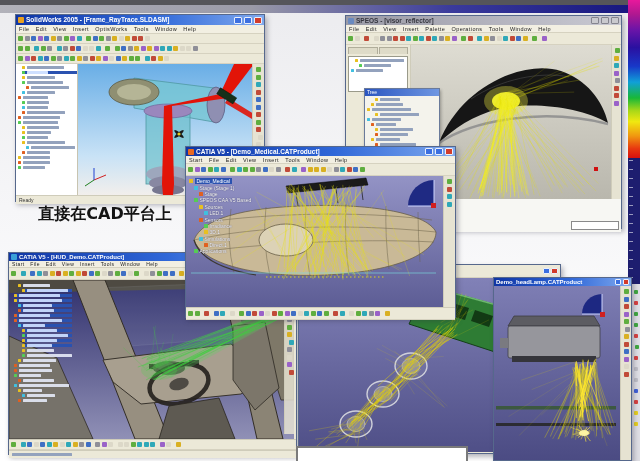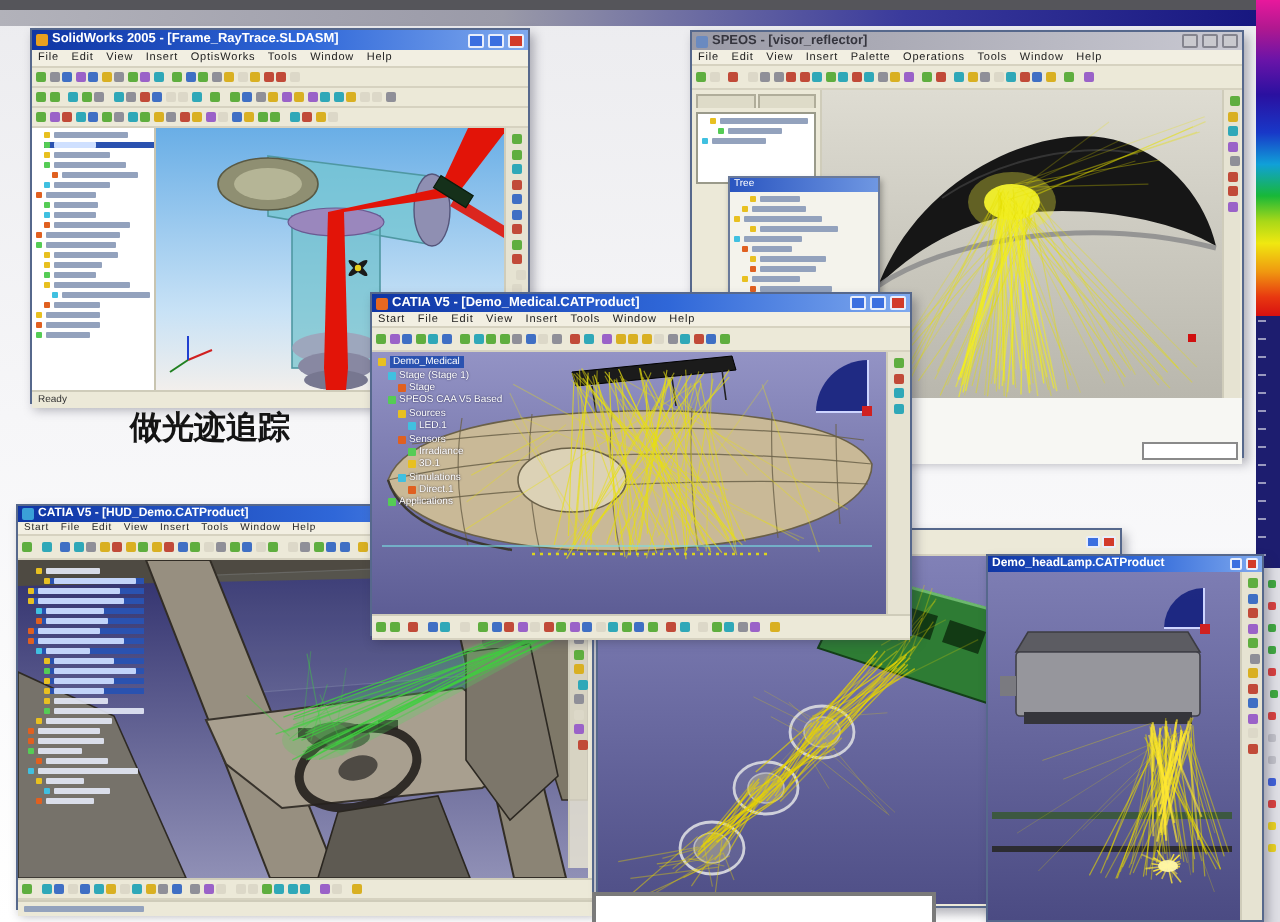--- a/index.html
+++ b/index.html
@@ -1371,18 +1371,18 @@
         <span class="chip" style="background: rgb(220, 216, 200); margin-left: 3px;"></span>
         <span class="chip" style="background: rgb(95, 174, 63);"></span>
         <span class="chip" style="background: rgb(47, 168, 184);"></span>
         <span class="chip" style="background: rgb(143, 143, 152);"></span>
         <span class="chip" style="background: rgb(154, 98, 200);"></span>
         <span class="chip" style="background: rgb(217, 176, 34); margin-left: 3px;"></span>
       </div>
   </div>
 
   <div class="caption">
-    <div>做光迹追踪</div>
+    <div>直接在CAD平台上</div>
   </div>
 
   <div class="whitebox"></div>
 
 </div>
 
 </body></html>

